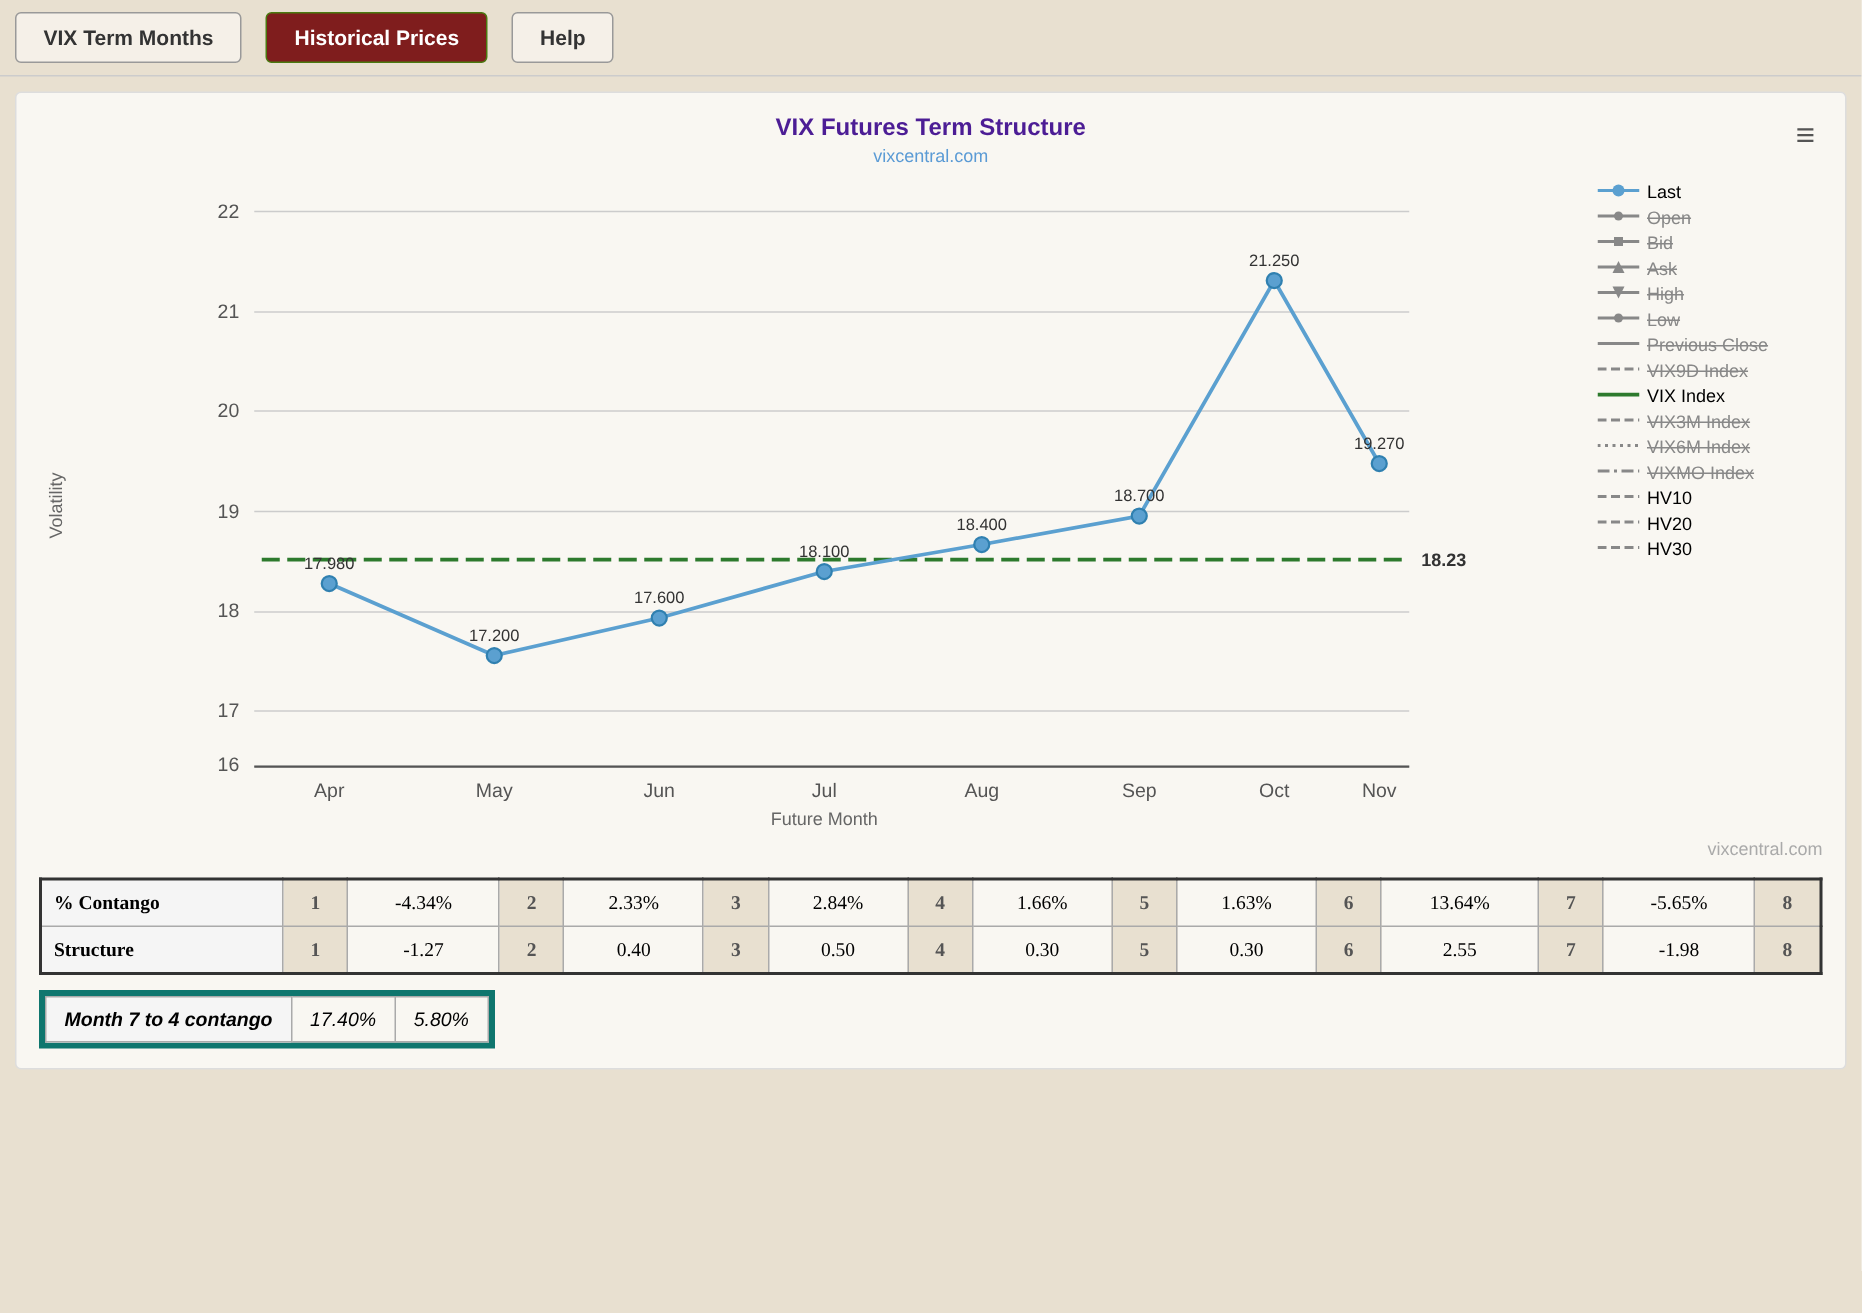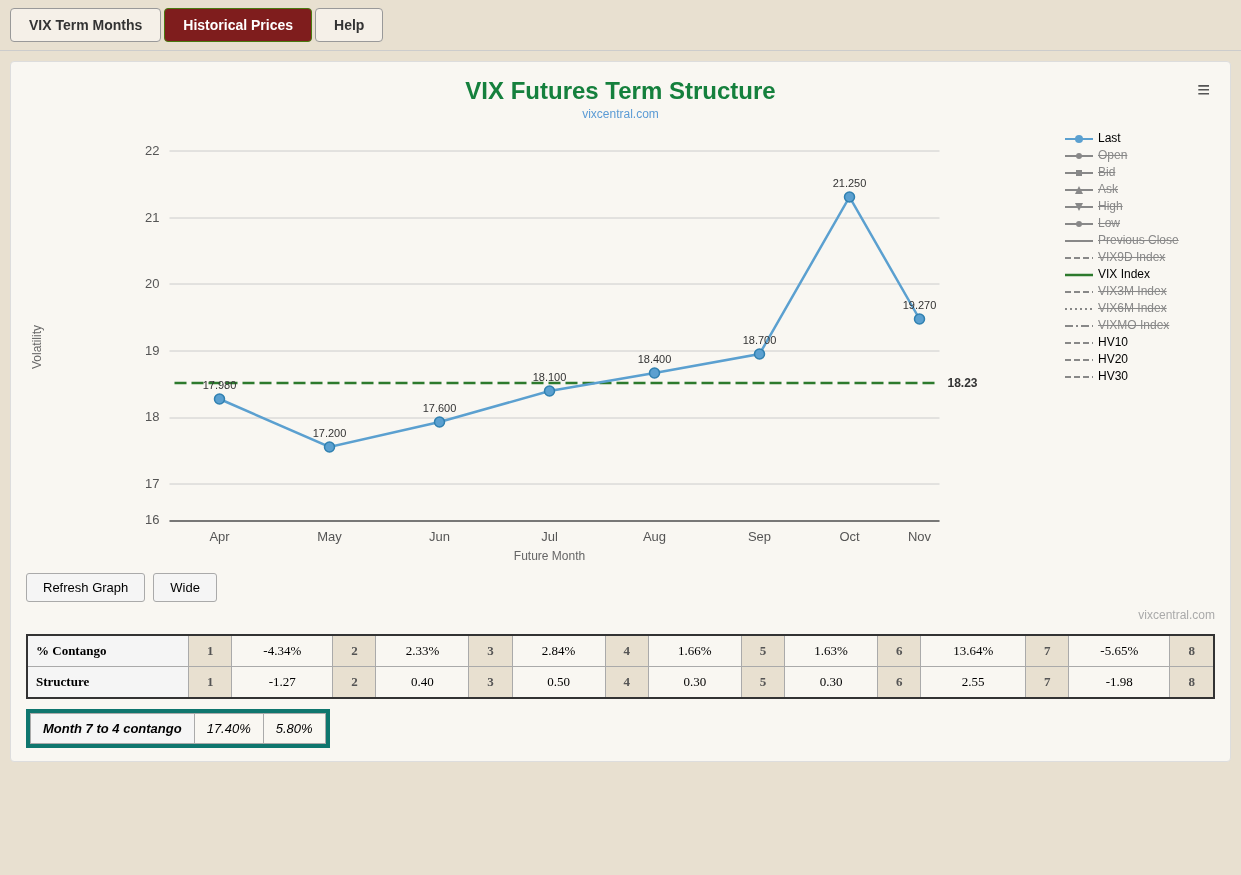--- a/index.html
+++ b/index.html
@@ -1,41 +1,41 @@
 <!DOCTYPE html>
 <html><head>
   <meta charset="utf-8">
   <style>
     * { box-sizing: border-box; margin: 0; padding: 0; }
     body { font-family: Arial, sans-serif; background: #e8e0d0; font-size: 13px; width: 1241px; }
 
     
-    .nav { display: flex; align-items: center; background: #e8e0d0; padding: 8px 10px; gap: 3px; border-bottom: 1px solid #ccc; }
+    .nav { display: flex; align-items: center; background: #e8e0d0; padding: 8px 10px; gap: 16px; border-bottom: 1px solid #ccc; }
     .nav-btn { padding: 8px 18px; border: 1px solid #999; border-radius: 4px; cursor: pointer; font-size: 14px; font-weight: bold; }
     .nav-btn.inactive { background: #f5f0e8; color: #333; }
     .nav-btn.active { background: #7f1d1d; color: #fff; border-color: #4a7a10; }
 
     
     .main { background: #f9f7f2; margin: 10px; border-radius: 4px; border: 1px solid #ddd; padding: 15px 15px 10px; }
 
     
     .chart-wrapper { position: relative; }
-    .chart-title { text-align: center; font-size: 24px; font-weight: bold; color: #15803d; }
+    .chart-title { text-align: center; font-size: 16px; font-weight: bold; color: #4c1d95; }
     .chart-source { text-align: center; font-size: 12px; color: #666; margin-top: 2px; }
     .chart-link { text-align: center; font-size: 12px; color: #5b9bd5; margin-top: 2px; }
     .hamburger { position: absolute; top: 0; right: 5px; font-size: 22px; cursor: pointer; color: #555; }
 
     
     .chart-area { display: flex; margin-top: 10px; }
     .y-label { writing-mode: vertical-rl; transform: rotate(180deg); text-align: center; font-size: 12px; color: #666; padding-right: 4px; }
     .chart-svg-container { flex: 1; }
 
     
     .legend { min-width: 160px; padding-left: 10px; display: flex; flex-direction: column; gap: 3px; font-size: 12px; }
-    .legend-item { display: flex; align-items: flex-end; gap: 5px; }
+    .legend-item { display: flex; align-items: flex-start; gap: 5px; }
     .strikethrough { text-decoration: line-through; color: #888; }
 
     
     .chart-buttons { display: flex; gap: 8px; margin-top: 10px; }
     .chart-btn { padding: 6px 16px; border: 1px solid #aaa; border-radius: 3px; background: #f5f5f5; cursor: pointer; font-size: 13px; }
 
     
     .attribution { text-align: right; color: #aaa; font-size: 12px; margin-top: 6px; }
 
     
@@ -242,24 +242,20 @@
 
         <div class="legend-item">
           <svg width="28" height="12">
               <line x1="0" y1="6" x2="28" y2="6" stroke="#888" stroke-width="2" stroke-dasharray="6,3"></line>
             </svg>
           <span>HV30</span>
         </div>
       </div>
     </div>
 
-    <div class="chart-buttons">
-      <button class="chart-btn">Refresh Graph</button>
-      <button class="chart-btn">Wide</button>
-    </div>
 
     <div class="attribution">vixcentral.com</div>
   </div>
 
   <div class="tables-section">
     <table class="data-table">
       <tbody>
           <tr>
         <td class="row-label">% Contango</td>
         <td class="num-label">1</td>

